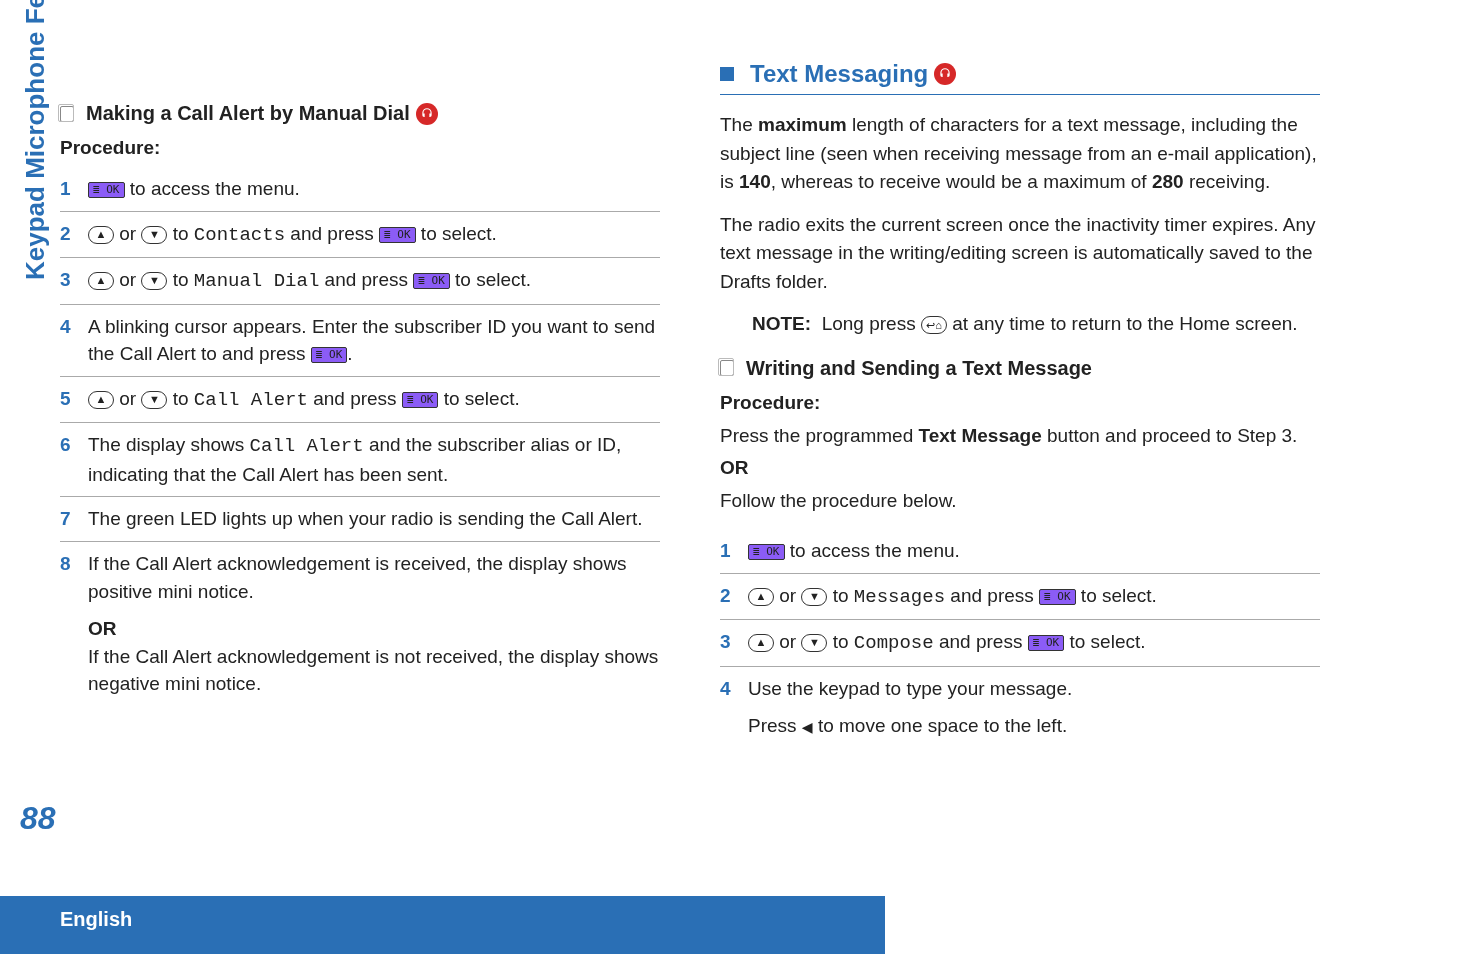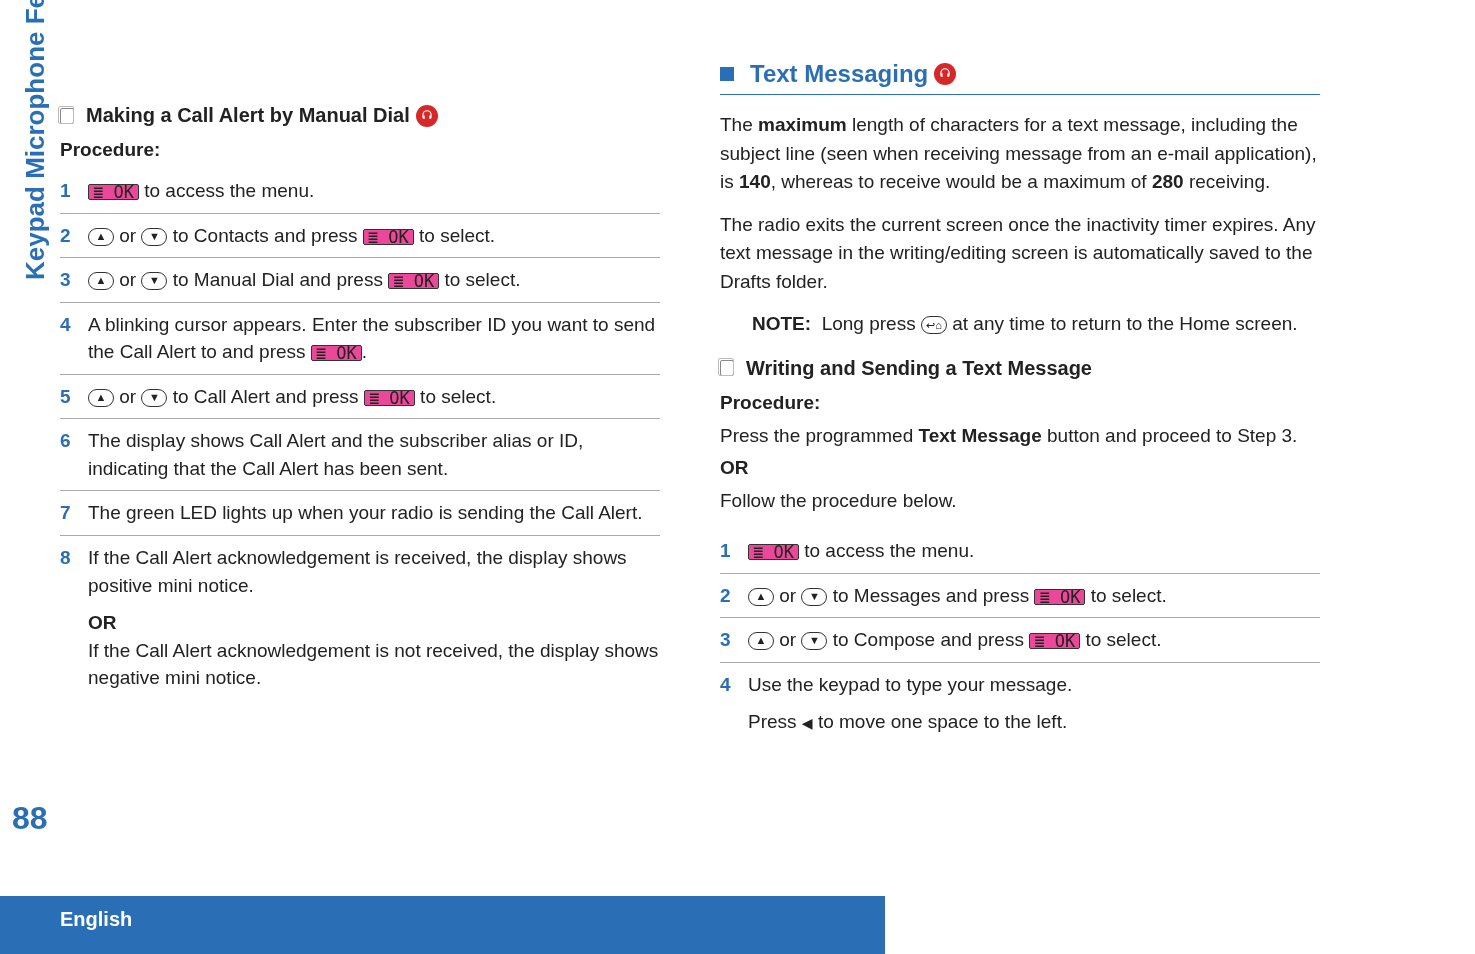--- a/index.html
+++ b/index.html
@@ -27,25 +27,26 @@
     top: 280px;
     transform: rotate(-90deg);
     transform-origin: left top;
     font-size: 26px;
     font-weight: bold;
     color: #2a6fb5;
     white-space: nowrap;
   }
   .page-num {
     position: absolute;
-    left: 12px;
+    left: 20px;
     top: 800px;
     font-size: 32px;
     font-weight: bold;
     color: #2a6fb5;
+    font-style: italic;
   }
   .footer-bar {
     position: absolute;
     left: 0;
     bottom: 0;
     width: 60%;
     height: 58px;
     background: #2a6fb5;
     color: #fff;
     font-weight: bold;
@@ -135,40 +136,40 @@
     color:#2a6fb5;
     font-weight:bold;
     font-size:19px;
   }
   .key{
     display:inline-block;
     border:1.5px solid #333;
     border-radius:2px;
     padding:0 4px;
     font-family:monospace;
-    font-size:17px;
+    font-size:11px;
     line-height:14px;
     vertical-align:middle;
-    background:#ec4899;
+    background:#8b5cf6;
     min-width:28px;
     text-align:center;
   }
   .key-round{
     display:inline-flex;
     align-items:center;
     justify-content:center;
     width:26px;height:18px;
     border:1.5px solid #333;
     border-radius:10px;
     vertical-align:middle;
     font-size:11px;
     background:#fff;
   }
   .mono{
-    font-family:Liberation Sans, sans-serif;
+    font-family:Liberation Mono, monospace;
   }
   .para{
     font-size:19px;
     line-height:1.5;
     margin-bottom:14px;
   }
   .note-row{
     font-size:19px;
     line-height:1.5;
     margin-bottom:18px;

